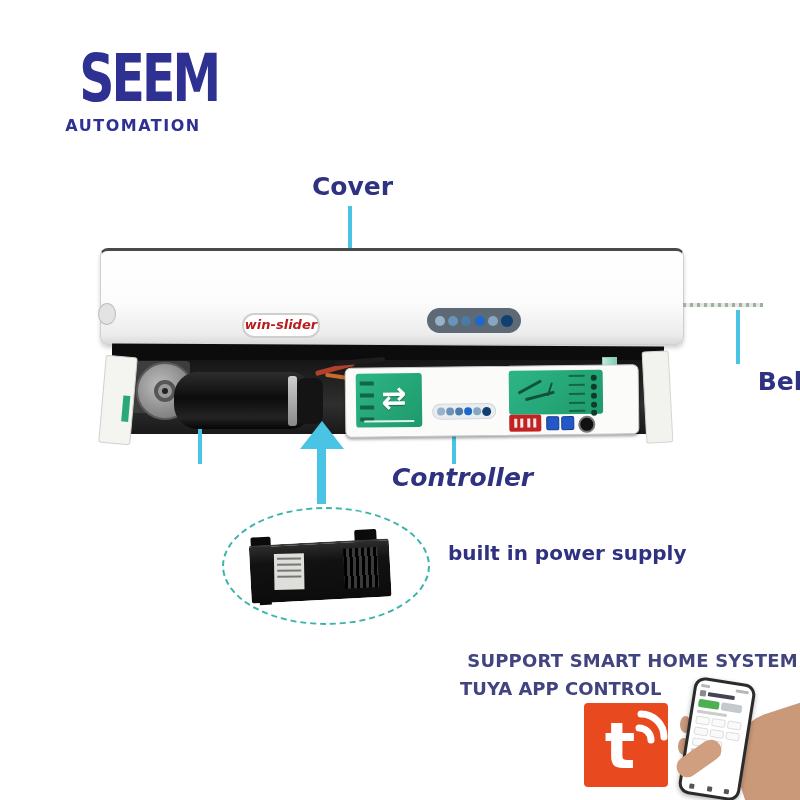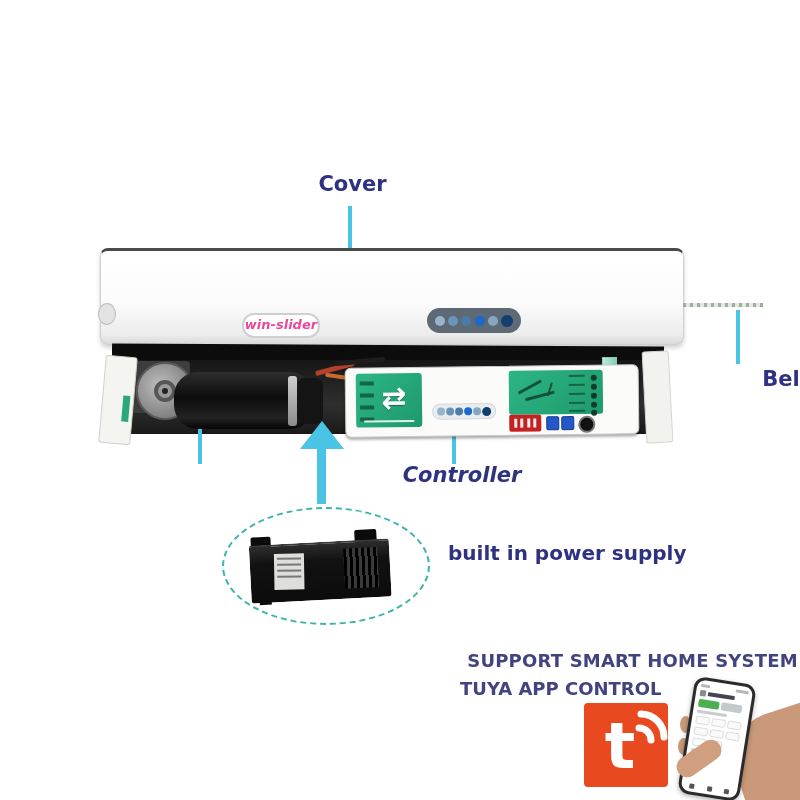--- a/index.html
+++ b/index.html
@@ -8,21 +8,21 @@
   .abs{position:absolute;}
 
   
   .logo{left:55px;top:46px;width:156px;text-align:center;}
   .logo-name{display:inline-block;font-size:66px;font-weight:bold;color:#2e3192;
              letter-spacing:-4px;line-height:1;transform:scaleX(.74);transform-origin:center;}
   .logo-tag{display:block;margin-top:4px;font-size:16px;font-weight:bold;color:#2e3192;
             letter-spacing:1.5px;}
 
   
-  .ann{font-size:21px;font-weight:bold;color:#2f3181;text-align:center;}
+  .ann{font-size:25px;font-weight:bold;color:#2f3181;text-align:center;}
   .lead{background:#49c4e4;}
   .cover-label{left:280px;top:172px;width:145px;}
   .cover-line{left:348px;top:206px;width:4px;height:42px;}
   .motor-label{left:150px;top:463px;width:100px;}
   .motor-line{left:198px;top:426px;width:4px;height:38px;}
   .controller-label{left:392px;top:463px;width:140px;font-style:italic;}
   .controller-line{left:452px;top:430px;width:4px;height:34px;}
   .belt-label{left:705px;top:367px;width:70px;margin-left:46px;}
   .belt-vline{left:736px;top:310px;width:4px;height:54px;}
 
@@ -32,21 +32,21 @@
 
   
   .cover{left:100px;top:248px;width:582px;height:93px;border-radius:8px;
          border:1px solid #cfcfcf;border-top:3px solid #4a4a4a;
          background:linear-gradient(180deg,#ffffff,#fcfcfc 55%,#ececec 90%,#d9d9d9);
          box-shadow:0 3px 4px rgba(0,0,0,.18);}
   .cover-notch{left:-3px;top:52px;width:16px;height:20px;background:#e3e3e3;
                border:1px solid #bdbdbd;border-radius:50%;}
   .badge{left:141px;top:62px;width:74px;height:21px;background:#fff;border:2px solid #cfcfcf;
          border-radius:12px;text-align:center;line-height:20px;font-size:13px;font-weight:bold;
-         font-style:italic;color:#ec4899;}
+         font-style:italic;color:#b91c1c;}
   .cpanel{left:326px;top:57px;width:94px;height:25px;background:#5d6a76;border-radius:13px;
           display:flex;align-items:center;justify-content:space-around;padding:0 6px;box-sizing:border-box;}
   .dot{width:10px;height:10px;border-radius:50%;}
   .d1{background:#98b3c9;} .d2{background:#6b93b8;} .d3{background:#4a7aa8;}
   .d4{background:#1c68cc;} .d5{background:#86a6c2;} .d6{background:#123f6d;width:12px;height:12px;}
 
   
   .belt-strip{left:683px;top:303px;width:80px;height:4px;
               background:repeating-linear-gradient(90deg,#9fae9f 0 3px,#e3e8e3 3px 7px);}
 
@@ -149,20 +149,24 @@
   .snav{margin-top:auto;display:flex;justify-content:space-between;padding:0 4px;}
   .snav i{display:block;width:5px;height:5px;background:#555;border-radius:1px;}
   .thumb{left:674px;top:748px;width:50px;height:21px;background:#cf9f80;border-radius:12px;
          transform:rotate(-35deg);z-index:3;}
 </style>
 </head>
 <body>
 
 <div class="canvas">
 
+  <div class="abs logo">
+    <span class="logo-name">SEEM</span>
+    <span class="logo-tag">AUTOMATION</span>
+  </div>
 
   <div class="abs ann cover-label">Cover</div>
   <div class="abs lead cover-line"></div>
 
   <div class="abs cover">
     <div class="abs cover-notch"></div>
     <div class="abs badge">win-slider</div>
     <div class="abs cpanel">
       <span class="dot d1"></span>
       <span class="dot d2"></span>

